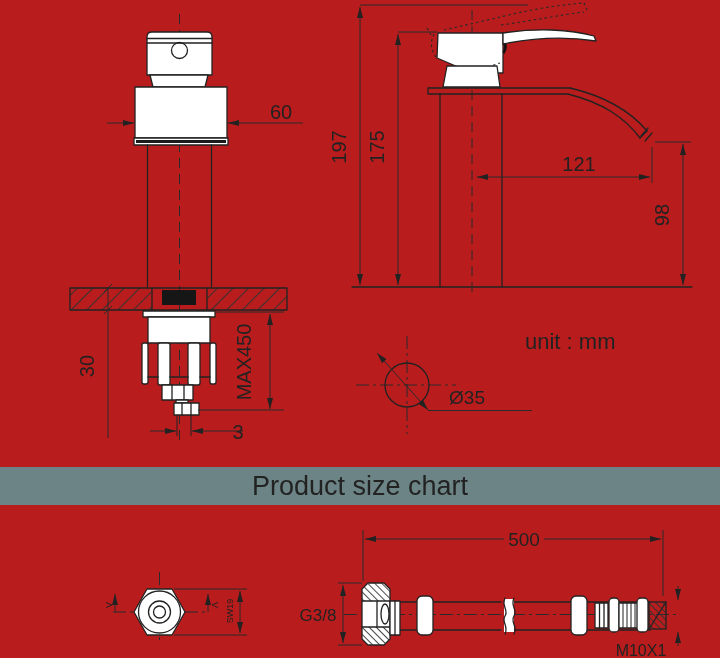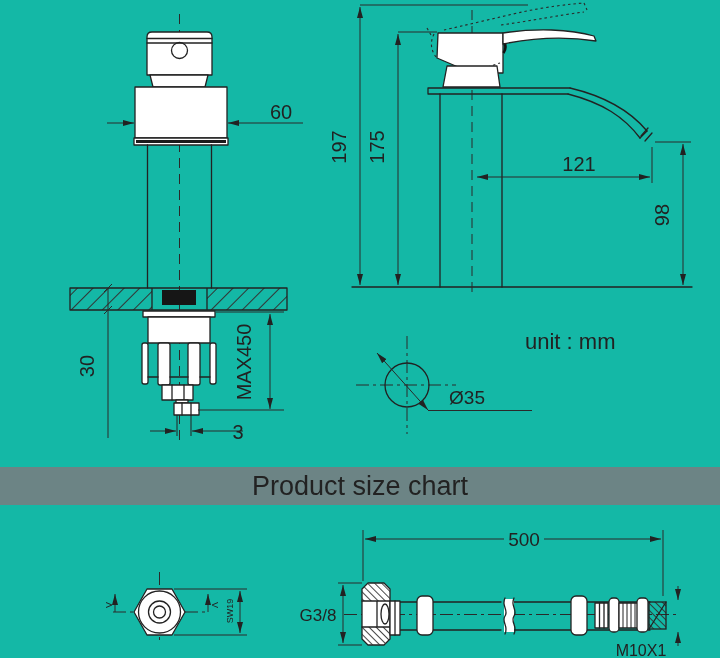--- a/index.html
+++ b/index.html
@@ -1,16 +1,16 @@
 <!DOCTYPE html>
 <html><head>
 <meta charset="utf-8">
 <style>
   html,body{margin:0;padding:0;background:#fff;}
-  .page{width:720px;height:658px;position:relative;background:#14b8a6;overflow:hidden;
+  .page{width:720px;height:658px;position:relative;background:#b91c1c;overflow:hidden;
         font-family:"Liberation Sans", sans-serif;}
   svg{display:block;}
   .obj{stroke:#222;stroke-width:1.3;fill:none;stroke-linecap:round;stroke-linejoin:round;}
   .objf{stroke:#222;stroke-width:1.3;fill:#fff;stroke-linejoin:round;}
   .thin{stroke:#222;stroke-width:1;fill:none;}
   .dim{stroke:#2a2a2a;stroke-width:1;fill:none;}
   .cl{stroke:#2a2a2a;stroke-width:1;fill:none;stroke-dasharray:10 6;}
   .cdot{stroke:#2a2a2a;stroke-width:1;fill:none;stroke-dasharray:13 4 3 4;}
   .dot{stroke:#2a2a2a;stroke-width:1.1;fill:none;stroke-dasharray:2.5 3;}
   text{fill:#222;font-family:"Liberation Sans", sans-serif;}

